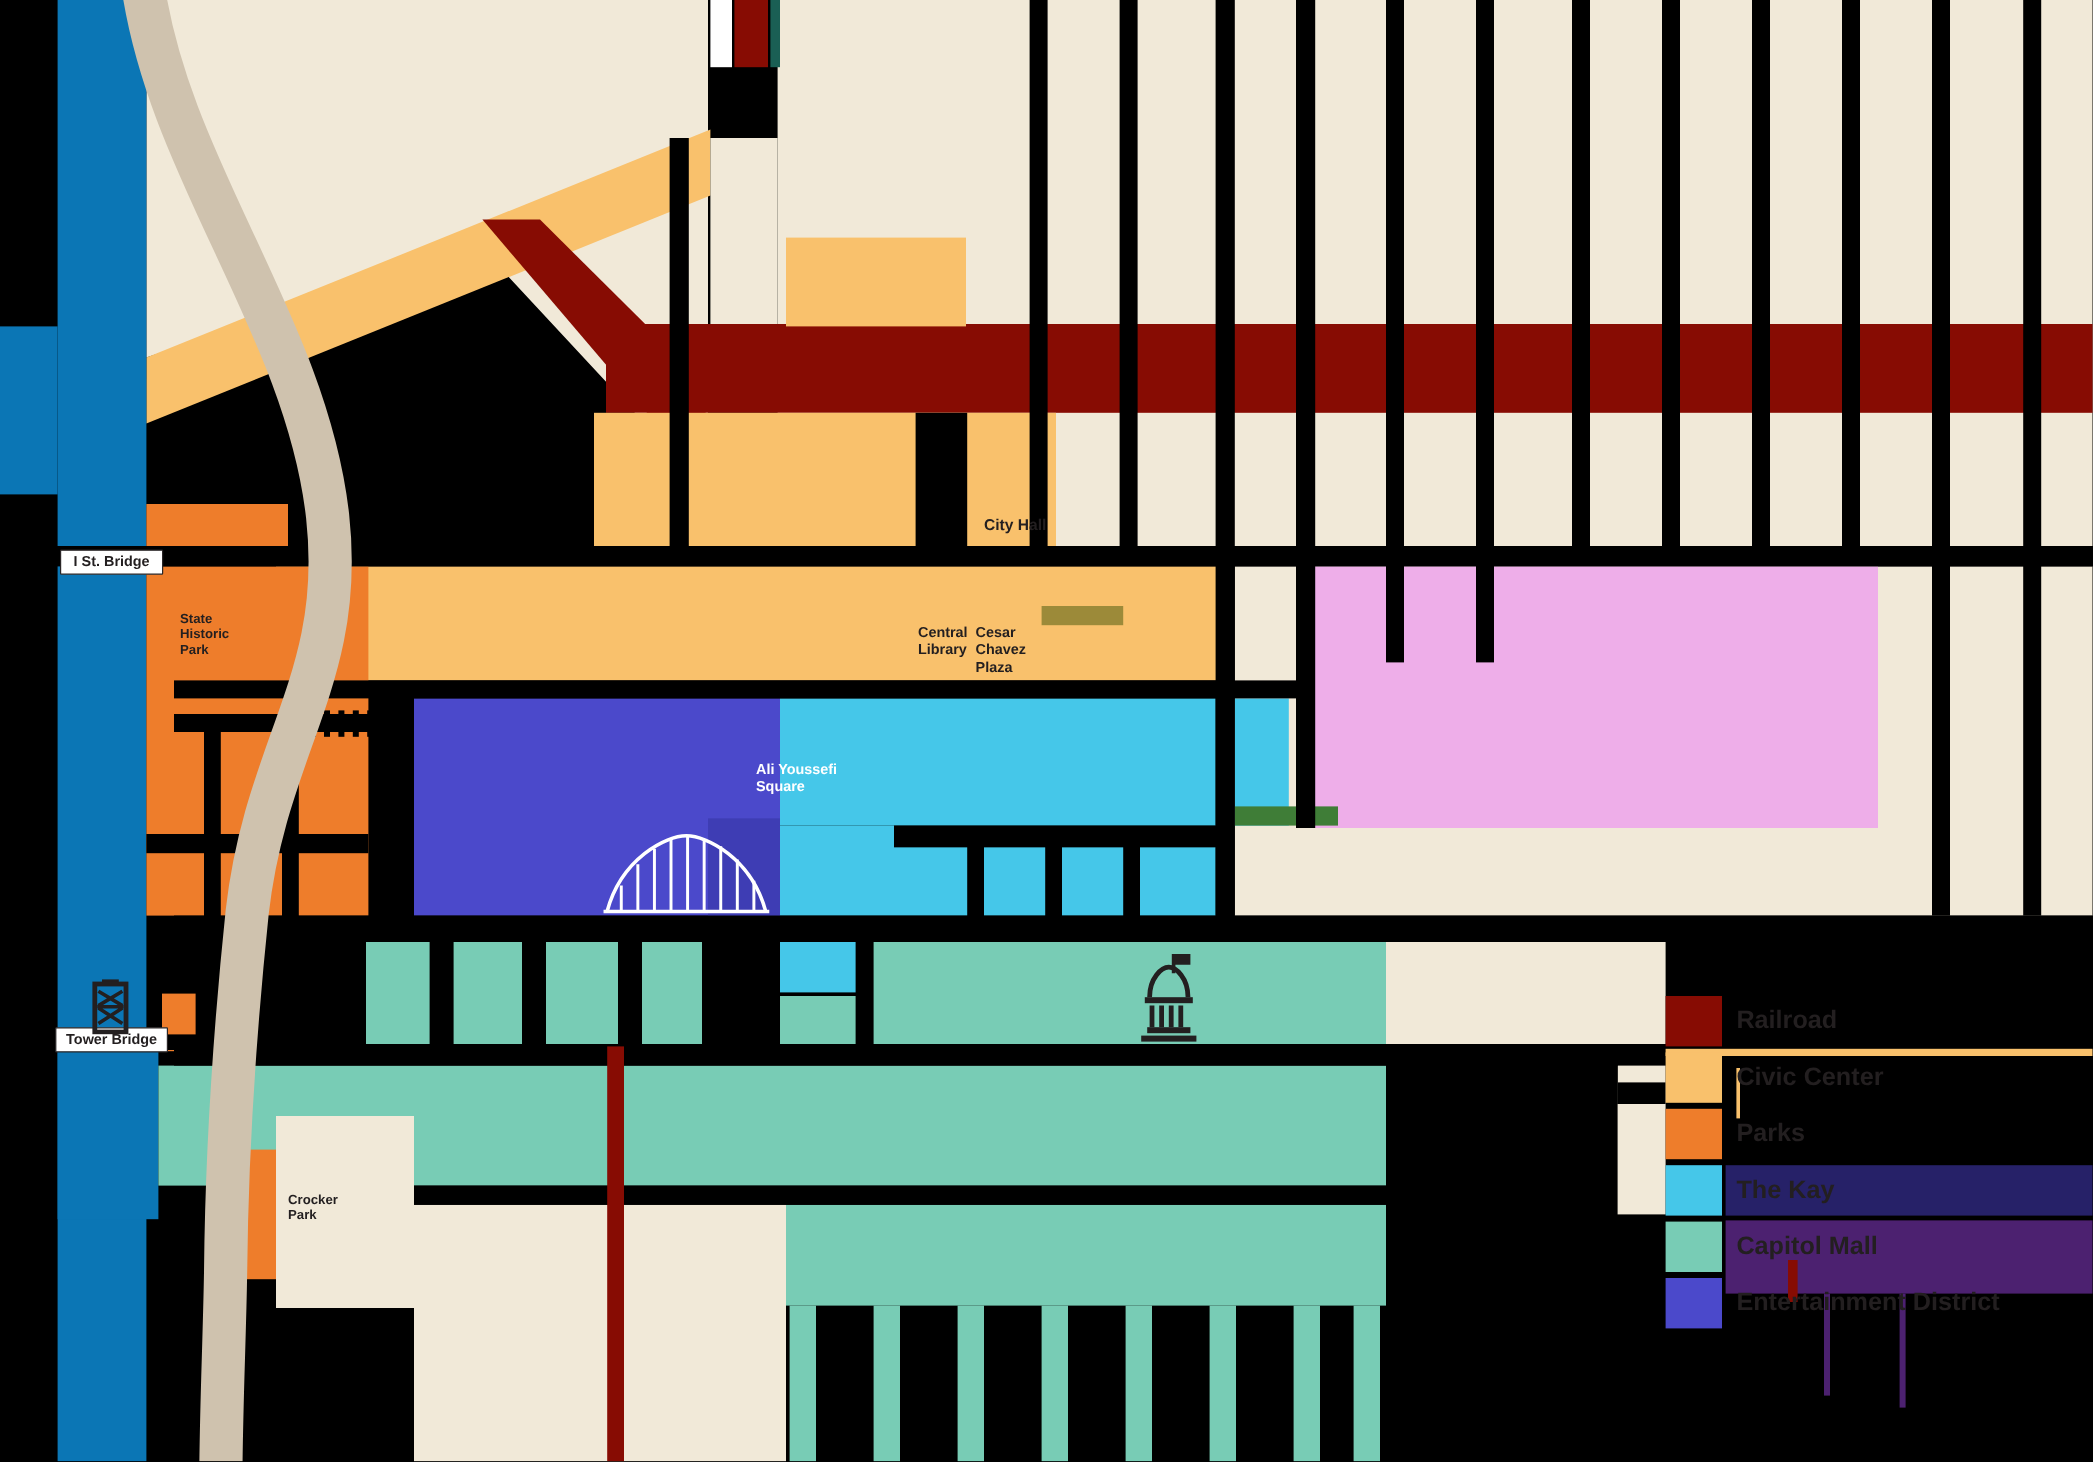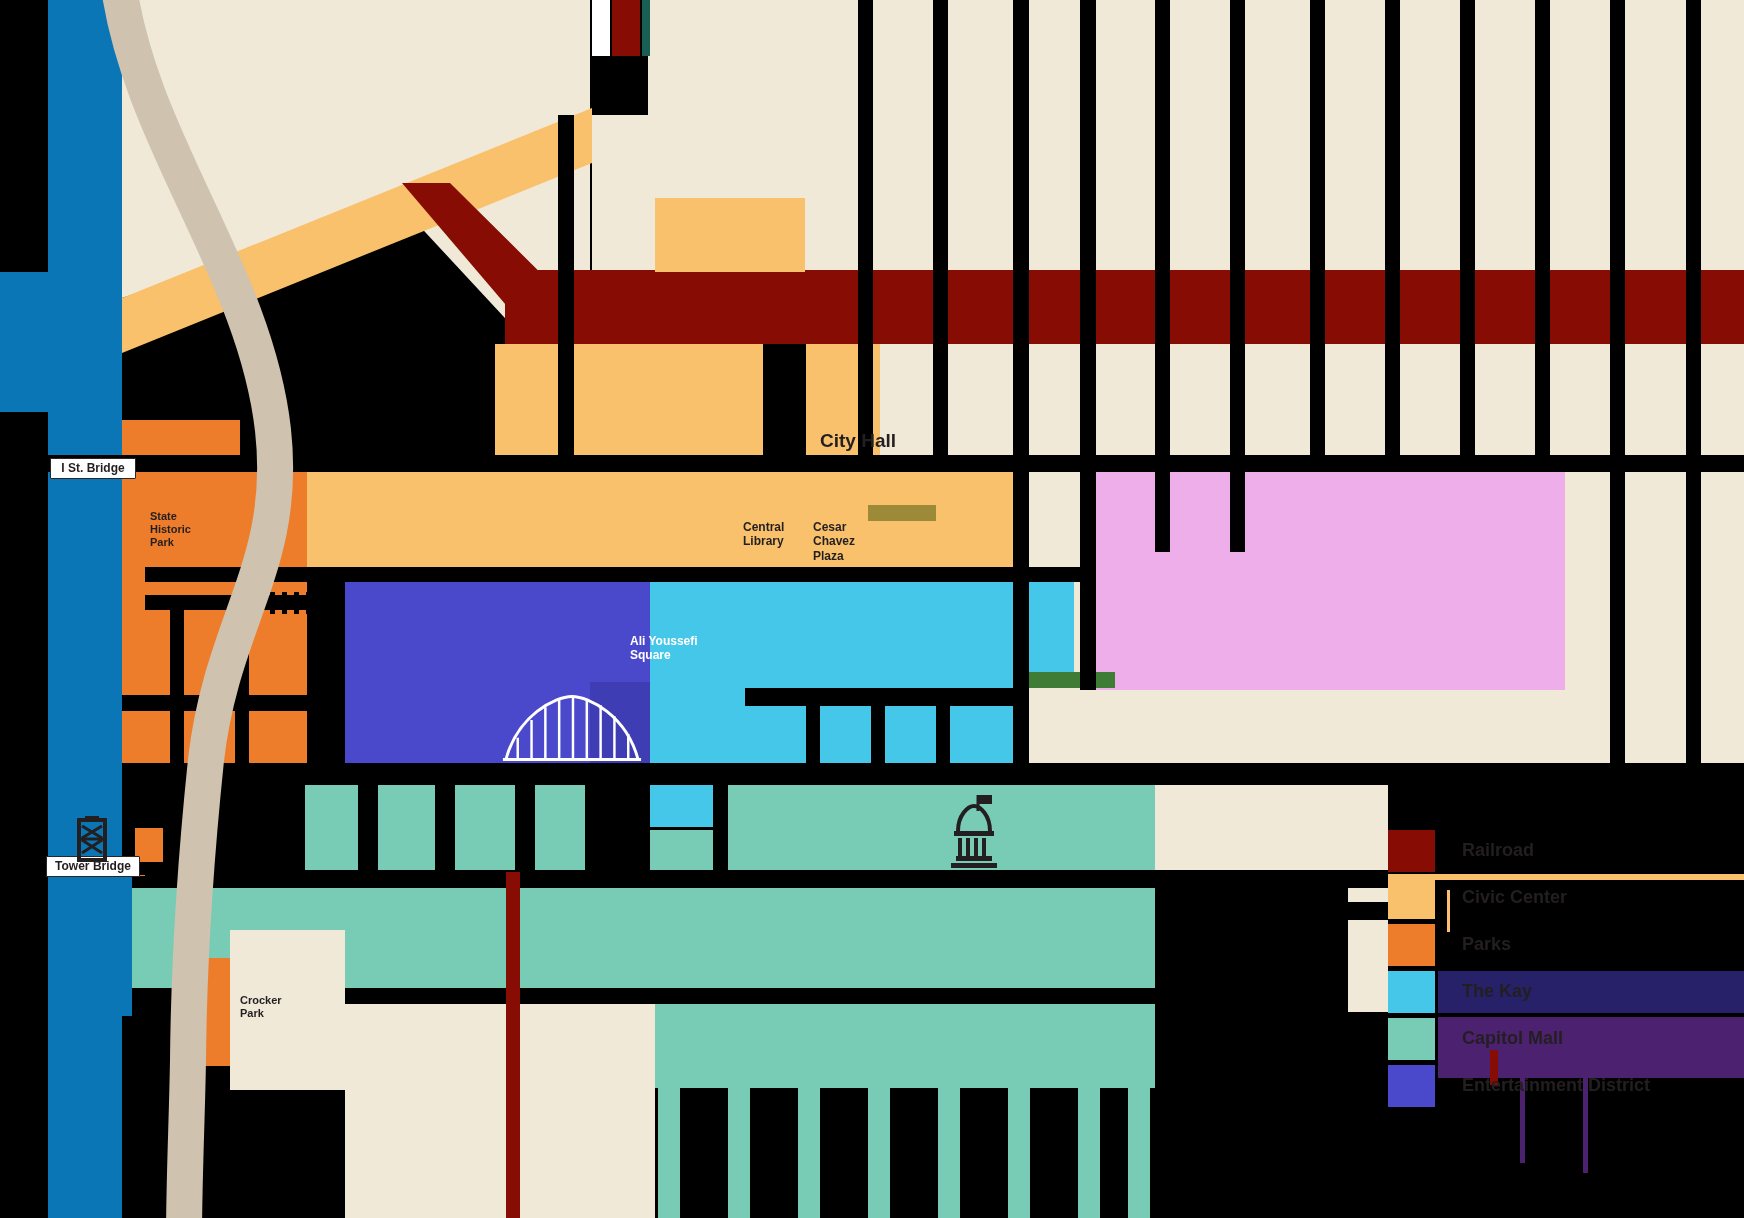--- a/index.html
+++ b/index.html
@@ -6,29 +6,29 @@
   #stage{position:relative;width:1744px;height:1218px;background:#000;overflow:hidden;
          font-family:"Liberation Sans",sans-serif;}
   .r{position:absolute;}
   .blue{background:#0b76b5;} .beige{background:#f1e9d8;} .mar{background:#870c03;}
   .lor{background:#f9c16c;} .dor{background:#ee7d2b;} .cyn{background:#45c7e9;}
   .tea{background:#78ccb5;} .ind{background:#4b49cb;} .ish{background:#3e3db4;}
   .pnk{background:#eeaee9;} .blk{background:#000;} .wht{background:#fff;}
   .grn{background:#3f7d37;} .olv{background:#9c8a39;} .dkt{background:#1a5f54;}
   .nvy{background:#262168;} .pur{background:#4c2170;}
   .maplab{position:absolute;color:#231f20;font-weight:700;font-size:11px;line-height:1.2;}
-  .maplab.big{font-size:19px;}
+  .maplab.big{font-size:13px;}
   .maplab.whitetx{color:#ffffff;font-size:12px;}
   .bridgebox{position:absolute;background:#fff;border:1px solid #2a2627;color:#231f20;
              font-weight:700;font-size:12px;text-align:center;line-height:19px;border-radius:1px;}
   .lrow{position:absolute;left:1388px;width:356px;height:42px;display:flex;align-items:center;}
   .sw{width:47px;height:42px;flex:none;}
   .sw0{background:#870c03;} .sw1{background:#f9c16c;} .sw2{background:#ee7d2b;}
   .sw3{background:#45c7e9;} .sw4{background:#78ccb5;} .sw5{background:#4b49cb;} .sw6{background:#eeaee9;}
-  .llab{margin-left:27px;font-weight:700;font-size:18px;line-height:1.1;color:#231f20;white-space:nowrap;}
+  .llab{margin-left:12px;font-weight:700;font-size:21px;line-height:1.1;color:#231f20;white-space:nowrap;}
   svg{position:absolute;left:0;top:0;}
 </style>
 </head>
 <body>
 
 <div id="stage">
 
   <svg width="1744" height="1218" viewBox="0 0 1744 1218">
     <polygon points="122,0 590,0 590,345 530,345 400,205 122,298" fill="#f1e9d8"></polygon>
     <polygon points="122,298 592,108 592,163 122,353" fill="#f9c16c"></polygon>
@@ -159,21 +159,21 @@
   <div class="lrow" style="top:1065px">
     <div class="sw sw5"></div>
     <span class="llab">Entertainment District</span>
   </div>
 
   <div class="bridgebox" style="left:50px;top:458px;width:84px;height:19px">I St. Bridge</div>
   <div class="bridgebox" style="left:46px;top:856px;width:92px;height:19px">Tower Bridge</div>
   <div class="maplab" style="left:150px;top:510px;width:56px">State Historic Park</div>
   <div class="maplab" style="left:240px;top:994px;width:50px">Crocker Park</div>
   <div class="maplab big" style="left:820px;top:430px;width:80px">City Hall</div>
-  <div class="maplab" style="left:743px;top:520px;width:55px;font-size:12px">Central Library</div>
+  <div class="maplab" style="left:765px;top:520px;width:55px;font-size:12px">Central Library</div>
   <div class="maplab" style="left:813px;top:520px;width:55px;font-size:12px">Cesar Chavez Plaza</div>
   <div class="maplab whitetx" style="left:630px;top:634px;width:90px">Ali Youssefi Square</div>
 
   <svg style="left:74px;top:816px" width="36" height="46" viewBox="0 0 36 46">
     <rect x="11" y="0" width="14" height="5" fill="#231f20"></rect>
     <rect x="5" y="4" width="26" height="40" fill="none" stroke="#231f20" stroke-width="4"></rect>
     <path d="M8,10 L28,22 M28,10 L8,22 M8,24 L28,37 M28,24 L8,37 M7,23 H29" stroke="#231f20" stroke-width="3" fill="none"></path>
   </svg>
 
   <svg style="left:498px;top:690px" width="148" height="76" viewBox="0 0 150 76">

